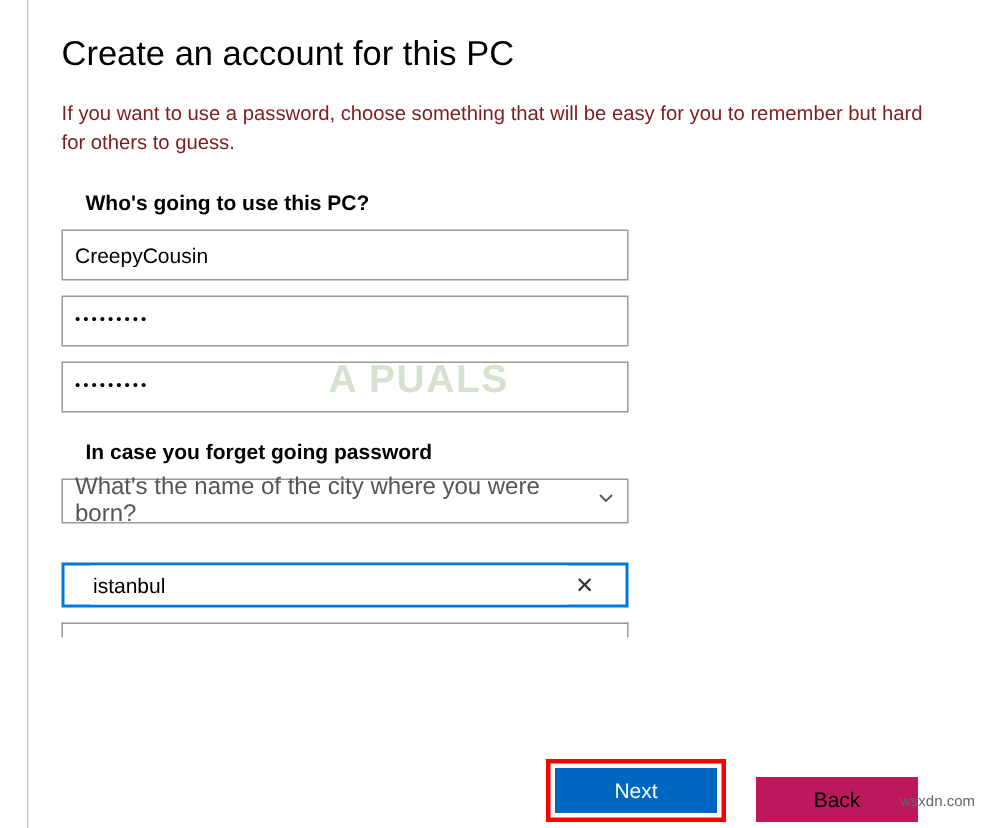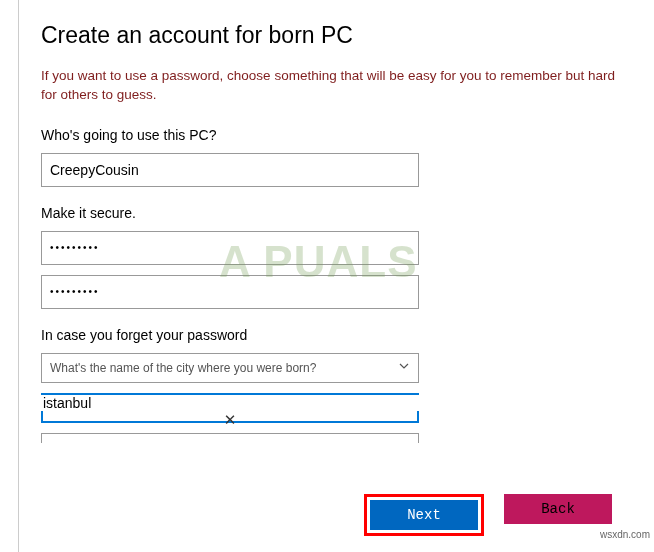--- a/index.html
+++ b/index.html
@@ -31,23 +31,24 @@
     }
     .desc {
       font-size: 13.5px;
       color: #7f1d1d;
       line-height: 1.4;
       margin-bottom: 22px;
       width: 580px;
     }
     .section-label {
       font-size: 14px;
-      font-weight: 400;
+      font-weight: 700;
       color: #000;
       margin-bottom: 10px;
+      margin-left: 16px;
     }
     .section-label.mt {
       margin-top: 18px;
     }
     .input-row {
       margin-bottom: 10px;
     }
     input[type="text"], input[type="password"] {
       width: 378px;
       height: 30px;
@@ -63,39 +64,38 @@
       font-size: 10px;
     }
     .select-wrap {
       width: 378px;
       height: 30px;
       border: 1px solid #999;
       display: flex;
       align-items: center;
       justify-content: space-between;
       padding: 0 8px;
-      margin-bottom: 10px;
+      margin-bottom: 26px;
       background: #fff;
       color: #555;
-      font-size: 12px;
+      font-size: 16px;
       cursor: pointer;
     }
     .chevron {
       font-size: 12px;
       color: #555;
     }
     .answer-wrap {
       width: 378px;
       height: 30px;
       border: 2px solid #0078d7;
       display: flex;
       align-items: center;
       padding: 0 17px;
       background: #fff;
-      flex-direction: column;
     }
     .answer-wrap input {
       border: none;
       flex: 1;
       height: 100%;
       font-size: 14px;
       padding: 0 2px;
     }
     .clear-x {
       font-size: 15px;
@@ -106,26 +106,25 @@
     .partial-field {
       width: 378px;
       height: 10px;
       border-left: 1px solid #999;
       border-right: 1px solid #999;
       border-top: 1px solid #999;
       margin-top: 10px;
     }
     .button-bar {
       position: absolute;
-      bottom: 16px;
+      bottom: 4px;
       right: 26px;
       display: flex;
       gap: 20px;
-      align-items: flex-start;
-      font-family: Liberation Mono, monospace;
+      align-items: flex-end;
     }
     .btn {
       width: 108px;
       height: 30px;
       border: none;
       font-size: 14px;
       font-family: inherit;
       cursor: pointer;
     }
     .btn-primary {
@@ -146,50 +145,49 @@
       bottom: 12px;
       right: 4px;
       font-size: 10px;
       color: #666;
       font-family: Arial, sans-serif;
     }
     .watermark {
       position: absolute;
       top: 237px;
       left: 200px;
-      font-size: 44px;
+      font-size: 26px;
       font-weight: 700;
       color: rgba(120, 160, 90, 0.3);
       pointer-events: none;
       letter-spacing: 1px;
     }
   </style>
 </head>
 <body>
 
 <div class="panel">
 
-  <div class="title">Create an account for born PC</div>
+  <div class="title">Create an account for this PC</div>
 
   <div class="desc">If you want to use a password, choose something that will be easy for you to remember but hard for others to guess.</div>
 
   <div class="section-label">Who's going to use this PC?</div>
   <div class="input-row">
     <input type="text" value="CreepyCousin" style="">
   </div>
 
-  <div class="section-label mt">Make it secure.</div>
   <div class="input-row">
     <input type="password" value="•••••••••" style="">
   </div>
   <div class="input-row">
     <input type="password" value="•••••••••" style="">
   </div>
 
-  <div class="section-label mt">In case you forget your password</div>
+  <div class="section-label mt">In case you forget going password</div>
   <div class="select-wrap">
     <span>What's the name of the city where you were born?</span>
     <span class="chevron">
       <svg width="12" height="12" viewBox="0 0 12 12">
           <path d="M2 4 L6 8 L10 4" stroke="#555" stroke-width="1.2" fill="none"></path>
         </svg>
     </span>
   </div>
   <div class="answer-wrap">
     <input type="text" value="istanbul" style="">

